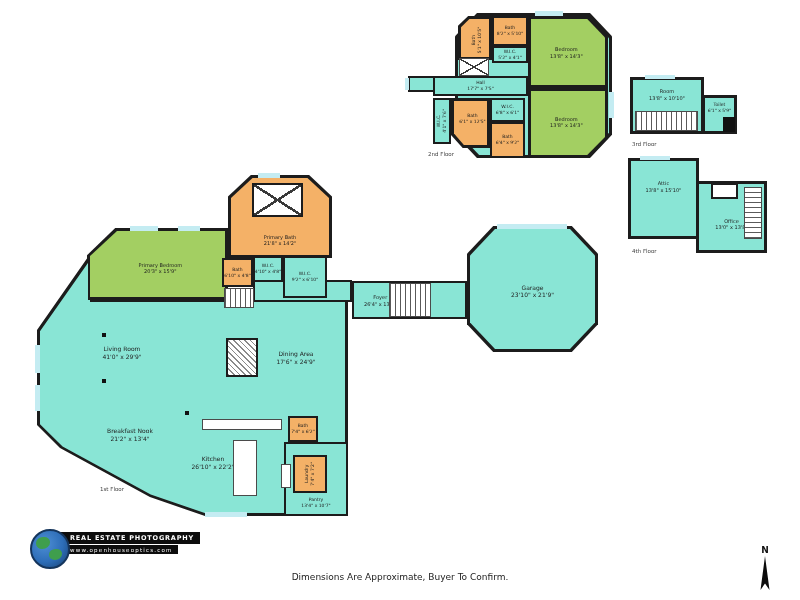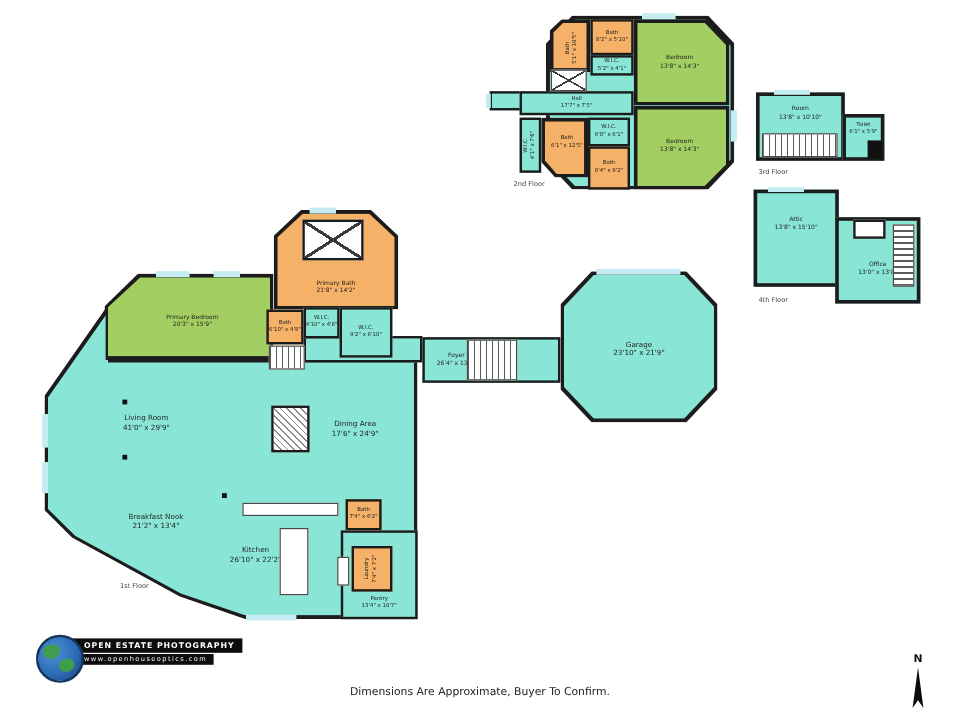--- a/index.html
+++ b/index.html
@@ -290,21 +290,21 @@
 <div class="win" style="left:130px;top:226px;width:28px;height:5px"></div>
 <div class="win" style="left:178px;top:226px;width:22px;height:5px"></div>
 <div class="win" style="left:258px;top:173px;width:22px;height:5px"></div>
 <div class="win" style="left:35px;top:345px;width:5px;height:28px"></div>
 <div class="win" style="left:35px;top:385px;width:5px;height:26px"></div>
 <div class="win" style="left:205px;top:512px;width:42px;height:5px"></div>
 <div class="win" style="left:497px;top:224px;width:70px;height:5px"></div>
 <div class="floorlabel" style="left:100px;top:486px">1st Floor</div>
 
 <div class="logo-bars">
-  <span class="bar bar2">OPEN ESTATE PHOTOGRAPHY</span>
+  <span class="bar bar2">REAL ESTATE PHOTOGRAPHY</span>
   <span class="bar bar3">www.openhouseoptics.com</span>
 </div>
 <div class="logo-badge">
   <div class="blob" style="left:4px;top:6px;width:14px;height:12px"></div>
   <div class="blob" style="left:17px;top:18px;width:13px;height:11px"></div>
 </div>
 
 <div class="disclaimer">Dimensions Are Approximate, Buyer To Confirm.</div>
 
 <div class="north">

